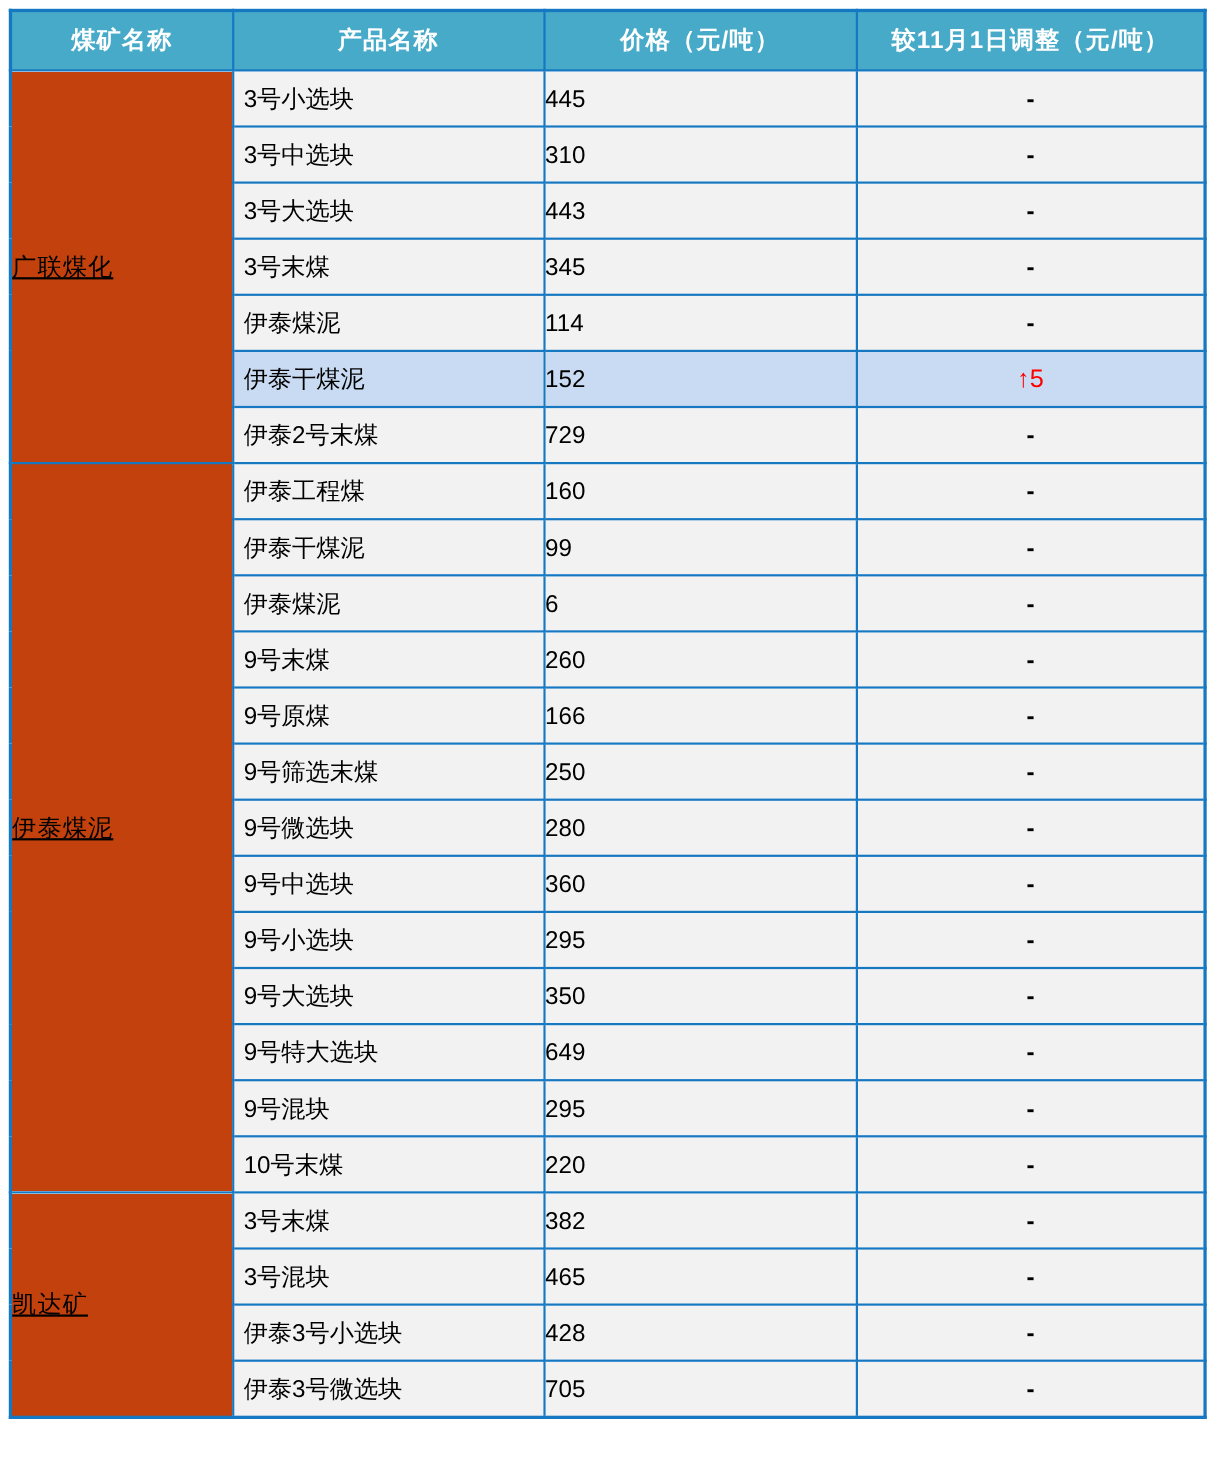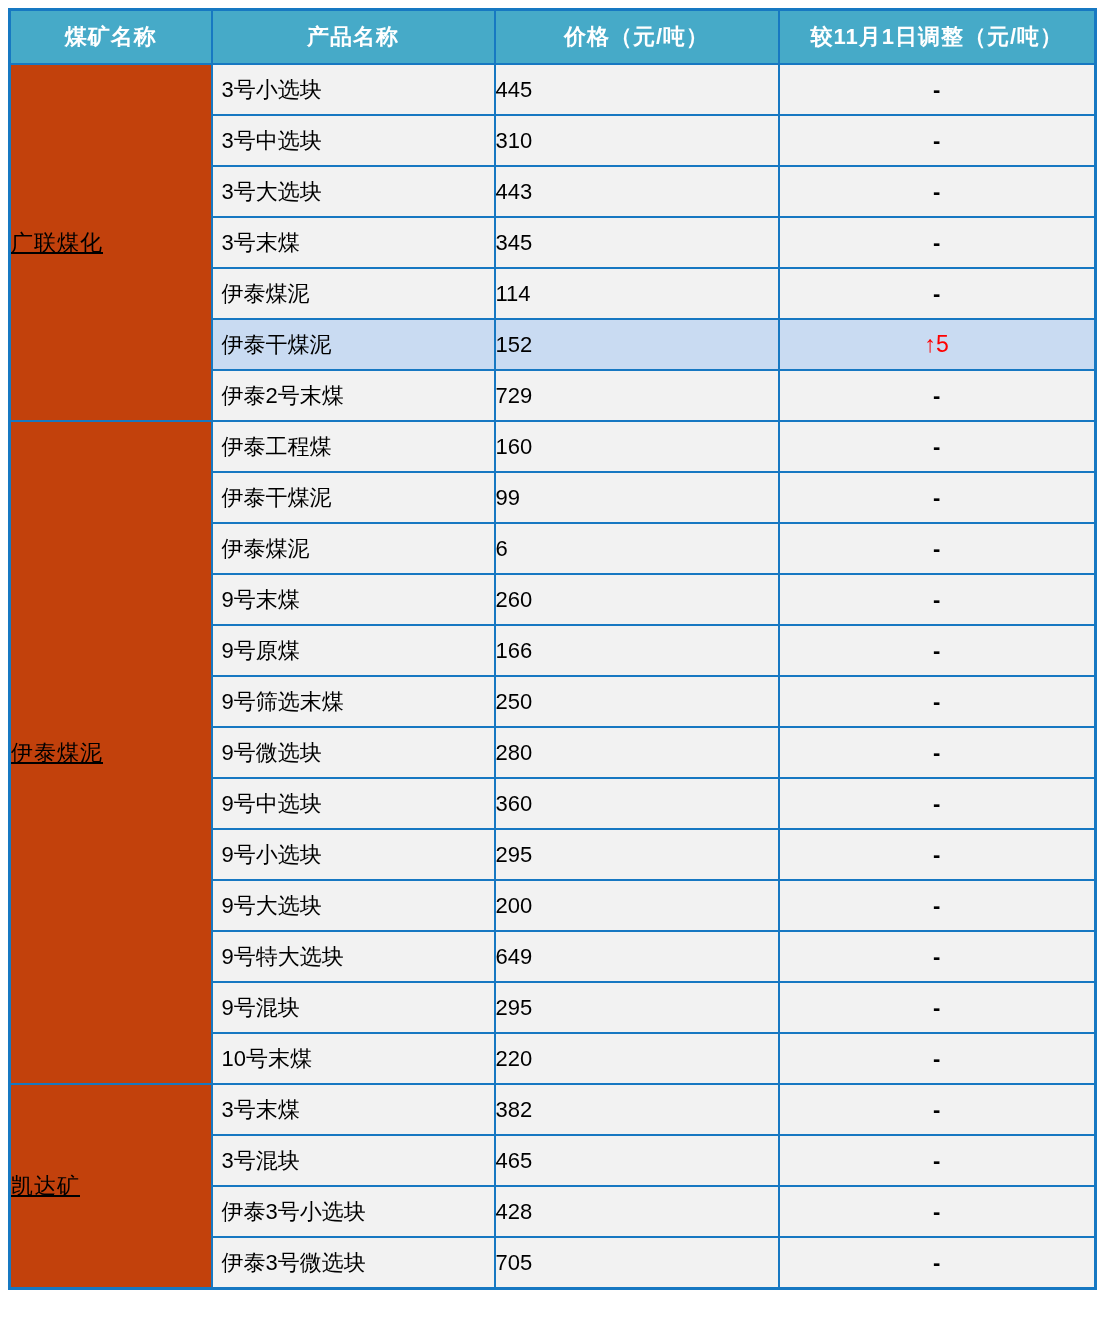--- a/index.html
+++ b/index.html
@@ -168,21 +168,21 @@
           <td class="price-cell">360</td>
           <td class="adj-cell">-</td>
         </tr>
         <tr>
           <td class="product-cell">9号小选块</td>
           <td class="price-cell">295</td>
           <td class="adj-cell">-</td>
         </tr>
         <tr>
           <td class="product-cell">9号大选块</td>
-          <td class="price-cell">200</td>
+          <td class="price-cell">350</td>
           <td class="adj-cell">-</td>
         </tr>
         <tr>
           <td class="product-cell">9号特大选块</td>
           <td class="price-cell">649</td>
           <td class="adj-cell">-</td>
         </tr>
         <tr>
           <td class="product-cell">9号混块</td>
           <td class="price-cell">295</td>

